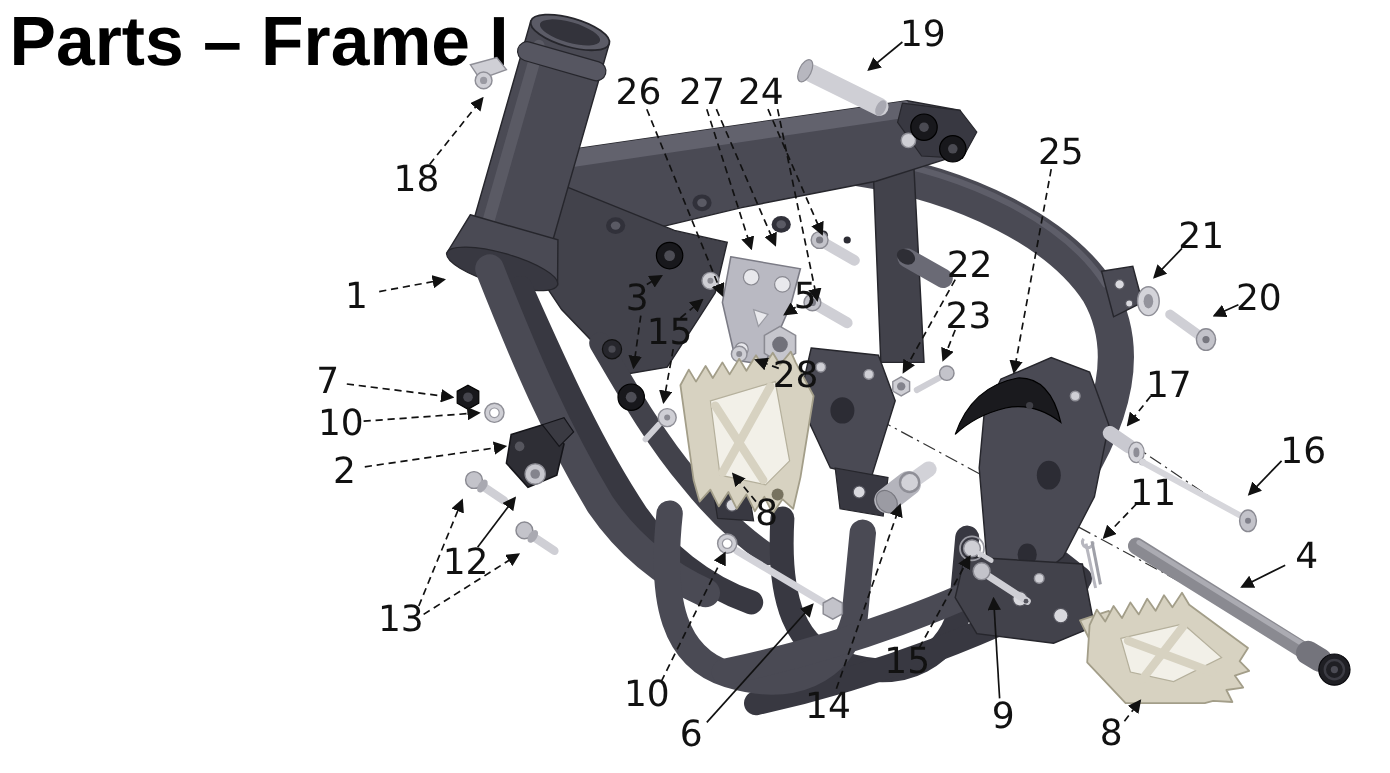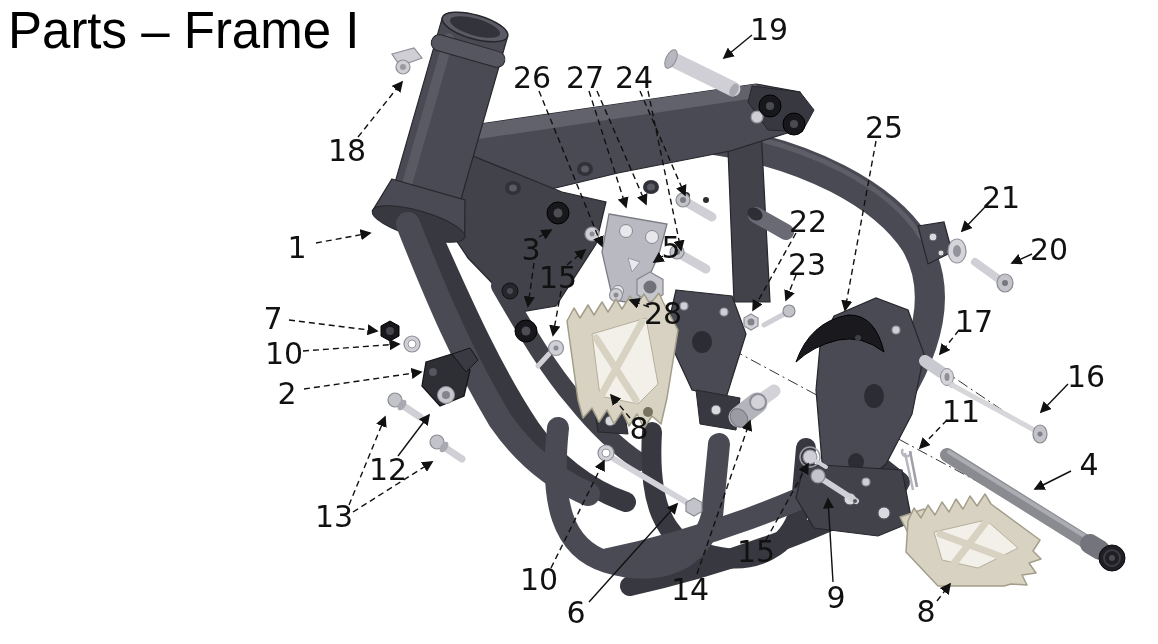--- a/index.html
+++ b/index.html
@@ -5,21 +5,21 @@
   :root{
     --background:#ffffff; --ink:#111111;
     --frame:#4a4a54; --frame-mid:#42424b; --frame-dark:#383841; --frame-light:#62626d; --frame-edge:#26262c;
     --silver:#cfcfd5; --silver-dark:#8f8f97; --silver-deep:#71717a;
     --black-part:#18181c;
     --footpeg:#d7d2c1; --footpeg-inner:#f2f0e8; --footpeg-edge:#a39e89;
   }
   html,body{margin:0;padding:0;background:#fff}
   .stage{position:relative;width:1158px;height:644px;background:var(--background);overflow:hidden;
          font-family:"Liberation Sans",sans-serif}
-  .title{position:absolute;left:8px;top:0;font-weight:normal;font-size:51px;line-height:1.2;color:#000;white-space:nowrap}
+  .title{position:absolute;left:8px;top:0;font-weight:bold;font-size:58px;line-height:1.2;color:#000;white-space:nowrap}
   svg.diagram{position:absolute;left:0;top:0;width:1158px;height:644px}
   .callout-num{font-family:"DejaVu Sans",sans-serif;font-size:30px;fill:var(--ink);
                text-anchor:middle;dominant-baseline:central}
   .leader{stroke:var(--ink);stroke-width:1.4;stroke-dasharray:6 4;fill:none}
   .leader.solid{stroke-dasharray:none}
   .axis path{stroke:#333;stroke-width:1;fill:none;stroke-dasharray:11 4 2 4}
   .tube30{fill:none;stroke:var(--frame);stroke-width:30;stroke-linecap:round}
   .tube24{fill:none;stroke:var(--frame);stroke-width:24;stroke-linecap:round}
   .tube22{fill:none;stroke:var(--frame);stroke-width:22;stroke-linecap:round}
   .tube20b{fill:none;stroke:var(--frame-dark);stroke-width:20;stroke-linecap:round}

